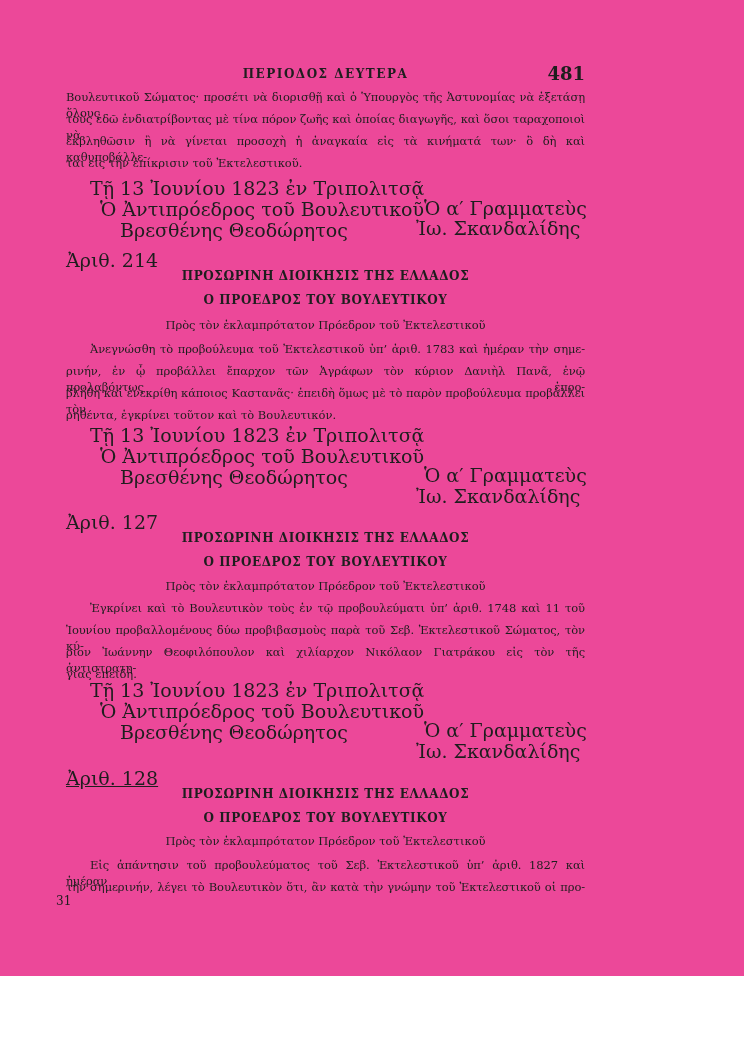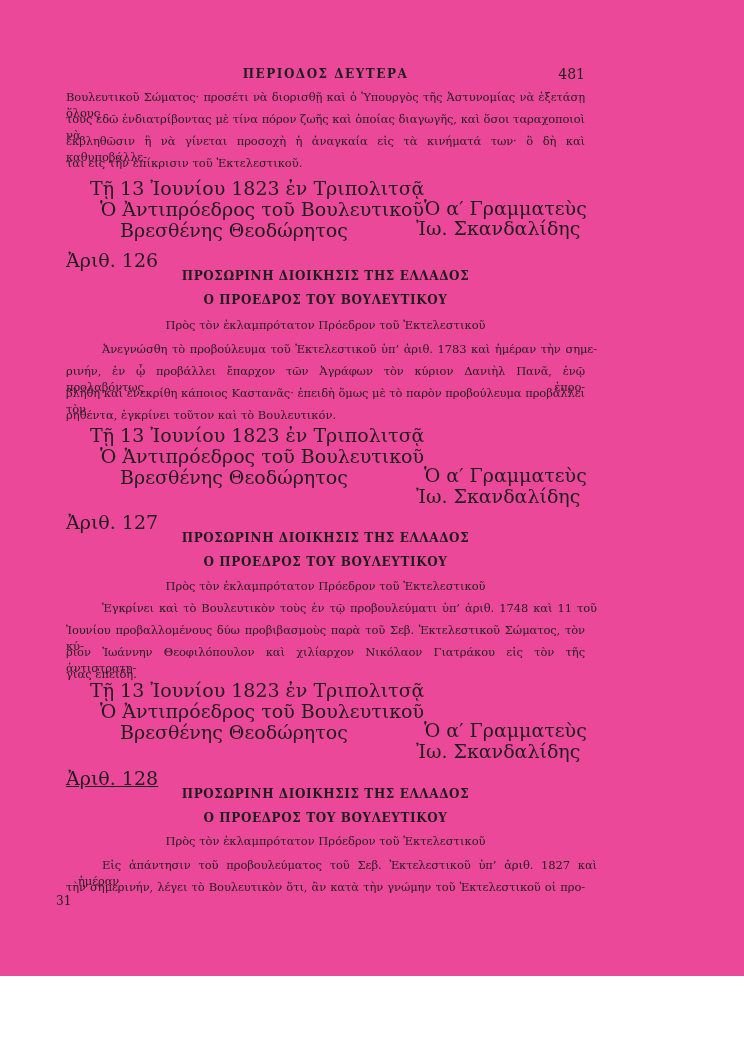--- a/index.html
+++ b/index.html
@@ -7,27 +7,27 @@
     position:relative; width:744px; height:976px;
     background:#ec4899; overflow:hidden;
     font-family:"DejaVu Serif", serif; color:#1e1e1e;
   }
   .ln { position:absolute; white-space:nowrap; font-size:11.5px; line-height:16px; }
   .just {
     left:66px; width:519px; white-space:normal;
     text-align:justify; text-align-last:justify; letter-spacing:-0.1px;
   }
   .lastln { left:66px; }
-  .indent { text-indent:24px;margin-left:12px; }
+  .indent { text-indent:24px; }
   .colcenter { left:66px; width:519px; text-align:center; }
   .colright { left:66px; width:519px; text-align:right; }
   .heading { font-weight:bold; font-size:12px; letter-spacing:0.6px; }
   .runtitle { font-weight:bold; font-size:12px; letter-spacing:1.5px; }
   .meta { font-size:19px; }
-  .pagenum { font-weight:normal; font-size:14px; }
+  .pagenum { font-weight:bold; font-size:18px; }
   .mark { font-size:12px; }
   .artifact { position:absolute; height:2px; background:#a6a6a3; }
   .artifact.dashed {
     background:repeating-linear-gradient(90deg,#a6a6a3 0 4px,transparent 4px 7px);
   }
 </style>
 </head>
 <body>
 
 <div class="page">
@@ -39,21 +39,21 @@
   <div class="ln just" style="top:111px;">τοὺς ἐδῶ ἐνδιατρίβοντας μὲ τίνα πόρον ζωῆς καὶ ὁποίας διαγωγῆς, καὶ ὅσοι ταραχοποιοὶ νὰ</div>
   <div class="ln just" style="top:133px;">ἐκβληθῶσιν ἢ νὰ γίνεται προσοχὴ ἡ ἀναγκαία εἰς τὰ κινήματά των· ὃ δὴ καὶ καθυποβάλλε-</div>
   <div class="ln lastln" style="top:155px;">ται εἰς τὴν ἐπίκρισιν τοῦ Ἐκτελεστικοῦ.</div>
 
   <div class="ln meta" style="top:180px; left:90px;">Τῇ 13 Ἰουνίου 1823 ἐν Τριπολιτσᾷ</div>
   <div class="ln meta" style="top:201px; left:100px;">Ὁ Ἀντιπρόεδρος τοῦ Βουλευτικοῦ</div>
   <div class="ln meta" style="top:222px; left:120px;">Βρεσθένης Θεοδώρητος</div>
   <div class="ln meta" style="top:200px; left:424px;">Ὁ α′ Γραμματεὺς</div>
   <div class="ln meta" style="top:220px; left:416px;">Ἰω. Σκανδαλίδης</div>
 
-  <div class="ln meta" style="top:252px; left:66px;">Ἀριθ. 126</div>
+  <div class="ln meta" style="top:252px; left:66px;">Ἀριθ. 214</div>
   <div class="ln colcenter heading" style="top:268px;">ΠΡΟΣΩΡΙΝΗ ΔΙΟΙΚΗΣΙΣ ΤΗΣ ΕΛΛΑΔΟΣ</div>
   <div class="ln colcenter heading" style="top:292px;">Ο ΠΡΟΕΔΡΟΣ ΤΟΥ ΒΟΥΛΕΥΤΙΚΟΥ</div>
   <div class="ln colcenter" style="top:317px;">Πρὸς τὸν ἐκλαμπρότατον Πρόεδρον τοῦ Ἐκτελεστικοῦ</div>
   <div class="ln just indent" style="top:341px;">Ἀνεγνώσθη τὸ προβούλευμα τοῦ Ἐκτελεστικοῦ ὑπ’ ἀριθ. 1783 καὶ ἡμέραν τὴν σημε-</div>
   <div class="ln just" style="top:385px;">βλήθη καὶ ἐνεκρίθη κάποιος Καστανᾶς· ἐπειδὴ ὅμως μὲ τὸ παρὸν προβούλευμα προβάλλει τὸν</div>
   <div class="ln just" style="top:363px;">ρινήν, ἐν ᾧ προβάλλει ἔπαρχον τῶν Ἀγράφων τὸν κύριον Δανιὴλ Πανᾶ, ἐνῷ προλαβόντως ἐπρο-</div>
   <div class="ln lastln" style="top:407px;">ρηθέντα, ἐγκρίνει τοῦτον καὶ τὸ Βουλευτικόν.</div>
 
   <div class="ln meta" style="top:427px; left:90px;">Τῇ 13 Ἰουνίου 1823 ἐν Τριπολιτσᾷ</div>
   <div class="ln meta" style="top:448px; left:100px;">Ὁ Ἀντιπρόεδρος τοῦ Βουλευτικοῦ</div>

